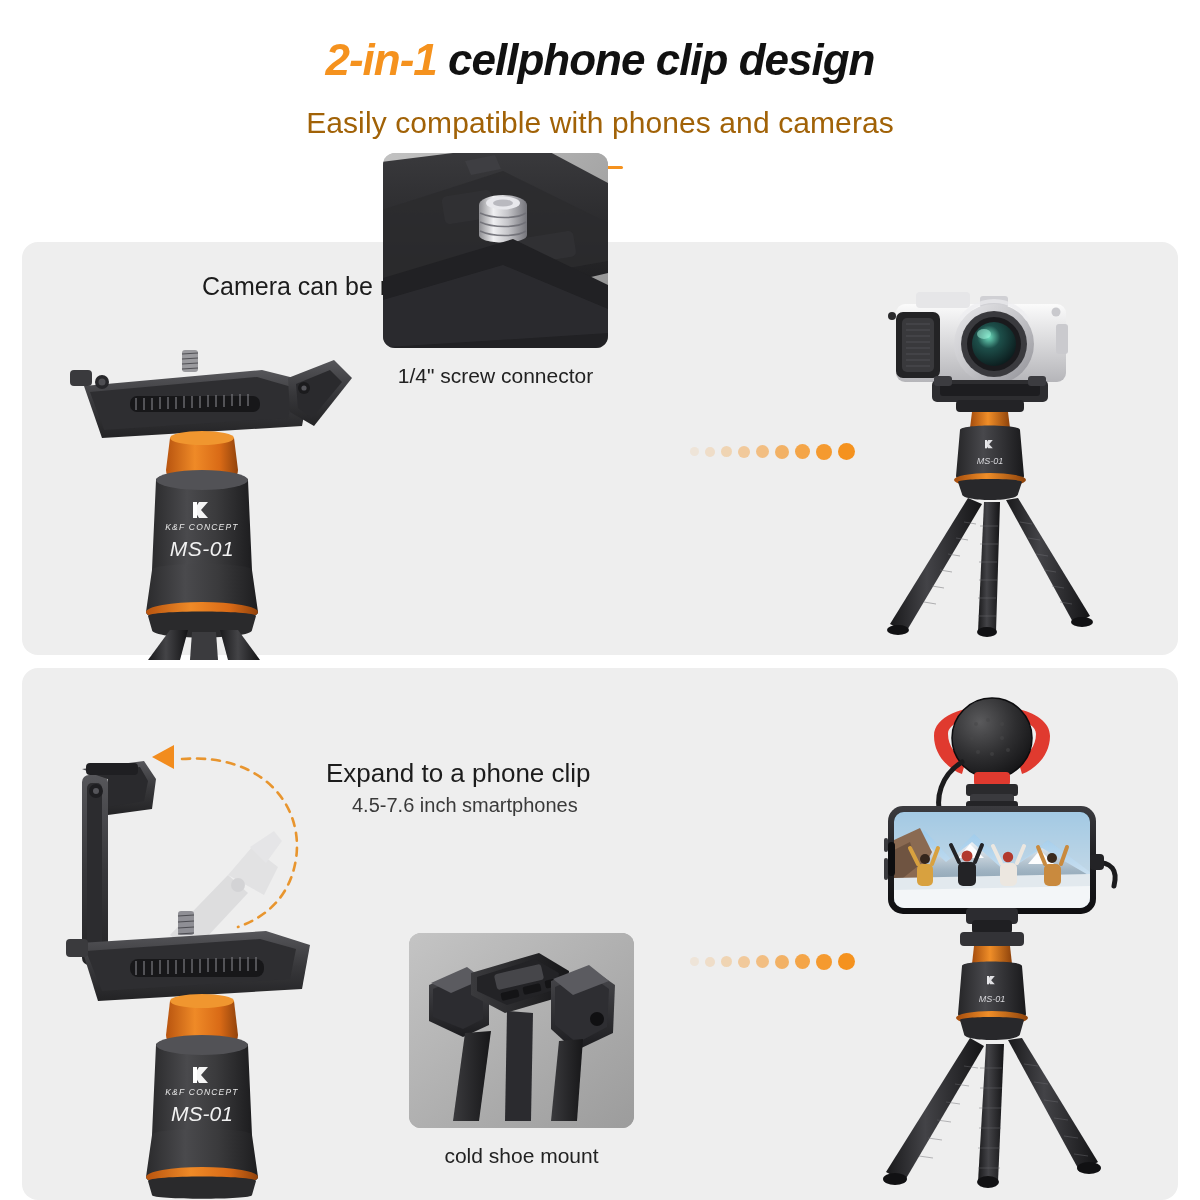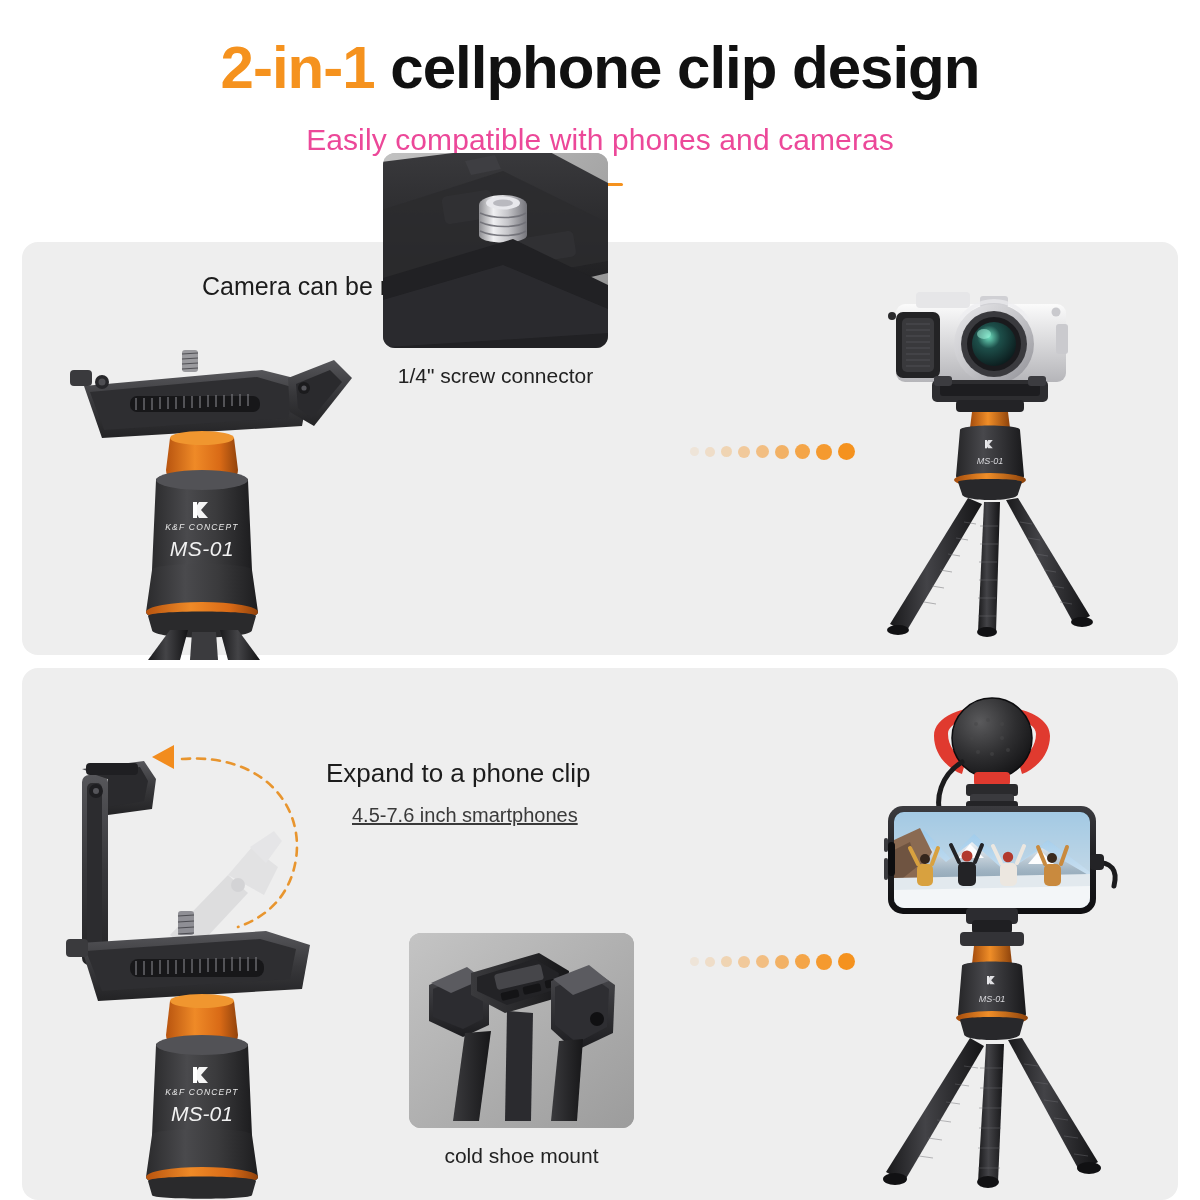--- a/index.html
+++ b/index.html
@@ -7,27 +7,27 @@
     width: 1200px; height: 1200px;
     background: #ffffff;
     font-family: "Liberation Sans", sans-serif;
     overflow: hidden;
   }
   .page { position: relative; width: 1200px; height: 1200px; background: #fff; }
 
   
   .header { width: 100%; padding-top: 36px; text-align: center; }
   .headline {
-    font-size: 60px; font-weight: 700; letter-spacing: -1px;
-    color: #111111; line-height: 1.08; white-space: nowrap;
+    font-size: 44px; font-weight: 700; letter-spacing: -1px;
+    color: #111111; line-height: 1.08; white-space: nowrap; font-style: italic;
   }
   .headline .hl-accent { color: #F5921E; }
   .subhead {
     margin-top: 22px; font-size: 30px; font-weight: 400;
-    color: #ec4899; letter-spacing: 0.1px;
+    color: #a16207; letter-spacing: 0.1px;
   }
   .divider {
     width: 46px; height: 3px; background: #F5921E;
     margin: 26px auto 0; border-radius: 2px;
   }
 
   
   .panel {
     position: absolute; left: 22px; width: 1156px;
     background: #eeeeee; border-radius: 16px;
@@ -41,21 +41,21 @@
   .panel-title {
     position: absolute; font-size: 25px; color: #1c1c1c;
     font-weight: 400; white-space: nowrap;
   }
   .panel-subtitle {
     position: absolute; font-size: 20px; color: #3a3a3a;
     font-weight: 400; white-space: nowrap;
   }
   #p1-title { left: 180px; top: 30px; }
   #p2-title { left: 304px; top: 90px; font-size: 26px; }
-  #p2-subtitle { left: 330px; top: 136px; text-decoration: underline; }
+  #p2-subtitle { left: 330px; top: 126px; }
 
   
   .inset { position: absolute; }
   .inset-img {
     width: 225px; height: 195px; border-radius: 12px;
     background: linear-gradient(150deg,#b9b9b9 0%,#a7a7a7 45%,#9a9a9a 100%);
     overflow: hidden; position: relative;
   }
   .inset-caption {
     margin-top: 16px; text-align: center; font-size: 21px;

